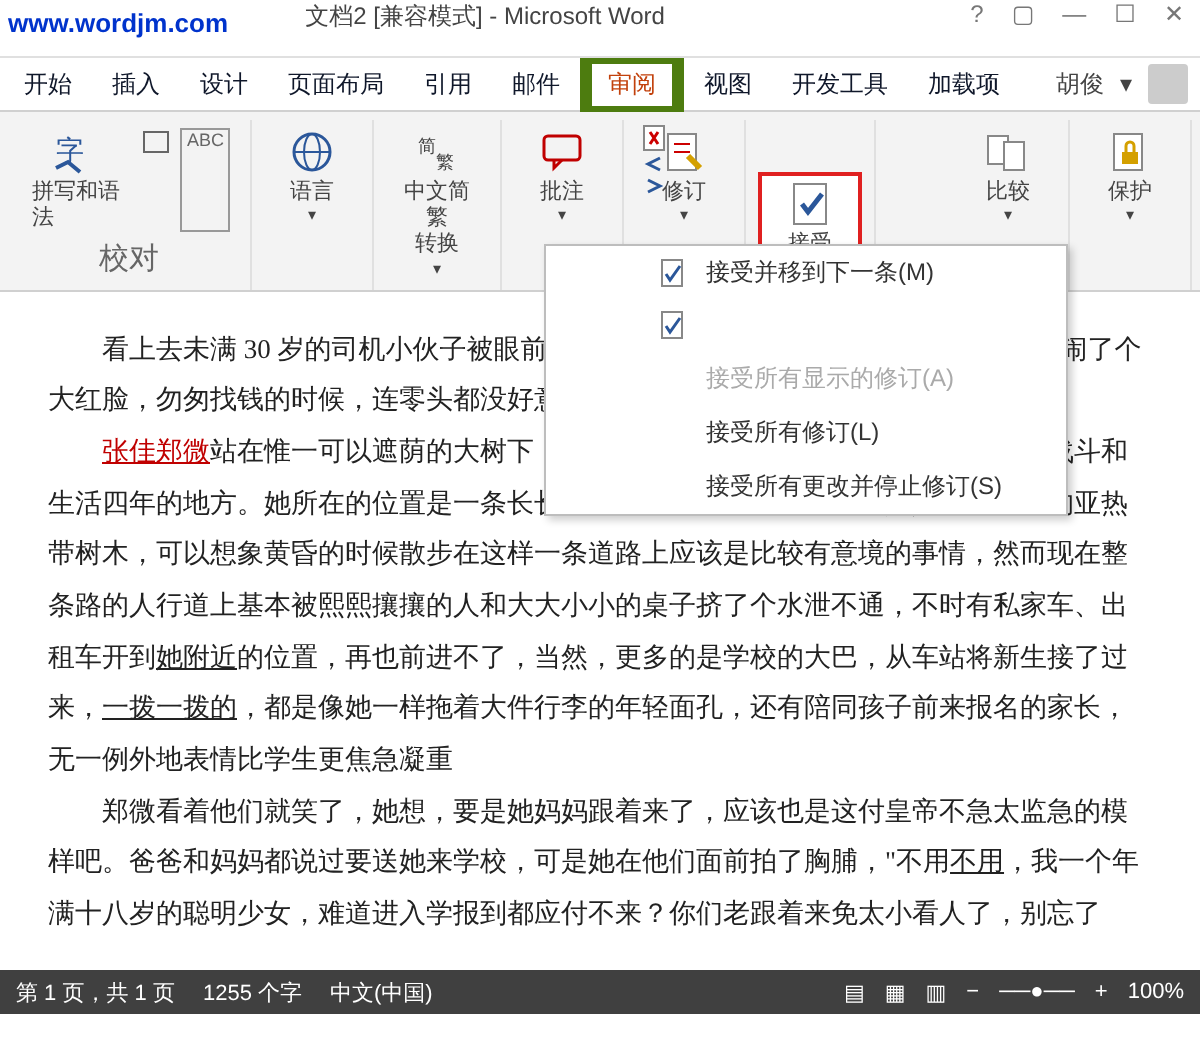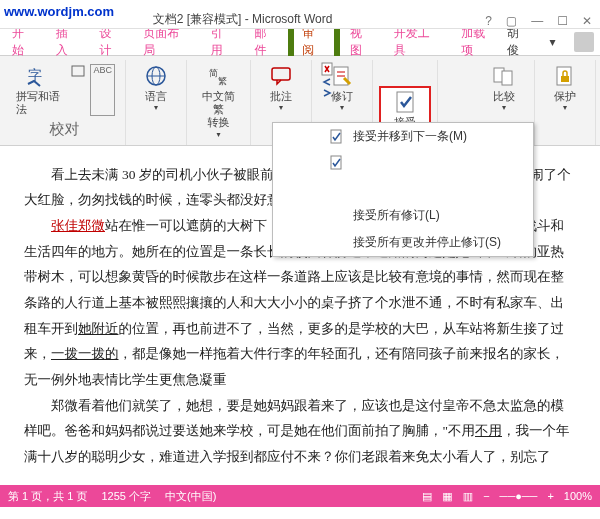--- a/index.html
+++ b/index.html
@@ -1,43 +1,43 @@
 <!DOCTYPE html>
 <html><head>
 <meta charset="utf-8">
 <style>
   body { margin:0; font-family:"Microsoft YaHei","Segoe UI",sans-serif; font-size:12px; background:#fff; width:600px; }
-  .titlebar { background:#fff; height:28px; display:flex; align-items:flex-end; position:relative; border-bottom:1px solid #e0e0e0;}
+  .titlebar { background:#fff; height:28px; display:flex; align-items:flex-start; position:relative; border-bottom:1px solid #e0e0e0;}
   .watermark { position:absolute; left:4px; top:4px; font-size:13px; font-weight:bold; color:#0033cc; font-family:Arial,sans-serif; z-index:2;}
   .title-center { flex:1; text-align:center; color:#444; font-size:12px;}
   .win-controls { display:flex; gap:14px; padding-right:8px; color:#777;}
   .ribbon-tabs { display:flex; align-items:center; height:26px; background:#fff; padding-left:2px; border-bottom:1px solid #d0d0d0;}
   .file-tab { background:#2b579a; color:#fff; padding:4px 10px; font-size:12px; margin-right:4px;}
-  .rtab { padding:4px 10px; color:#ec4899; cursor:pointer;}
+  .rtab { padding:4px 10px; color:#0f172a; cursor:pointer;}
   .rtab.active { color:#c2410c; border:6px solid #4d7c0f; padding:2px 8px;}
-  .user { margin-left:auto; display:flex; align-items:center; gap:19px; padding-right:6px; color:#444;}
+  .user { margin-left:auto; display:flex; align-items:center; gap:8px; padding-right:6px; color:#444;}
   .avatar { width:20px; height:20px; background:#ccc; border-radius:2px;}
   .ribbon { display:flex; background:#f3f3f3; border-bottom:1px solid #d0d0d0; padding:4px 4px 0 4px; position:relative;}
   .group { display:flex; flex-direction:column; align-items:center; padding:2px 6px; border-right:1px solid #e0e0e0;}
   .group:last-child { border-right:none;}
   .btn { display:flex; flex-direction:column; align-items:center; padding:2px 6px; min-width:36px; color:#444; font-size:11px; line-height:1.2;}
   .btn .ic { width:24px; height:24px; margin-bottom:2px; display:flex; align-items:center; justify-content:center;}
   .btn-row { display:flex;}
   .accept-btn { border:2px solid #e02020; background:#fff; padding:2px 6px;margin-top:24px;}
   .grplabel { font-size:15px; color:#666; padding:2px 0;}
   .dropdown { position:absolute; left:272px; top:66px; width:212px; background:#fff; border:1px solid #bdbdbd; box-shadow:2px 2px 4px rgba(0,0,0,0.2); z-index:5;padding-left:48px;}
   .dd-item { display:flex; align-items:center; padding:5px 8px; font-size:12px; color:#333;}
   .dd-item.disabled { color:#aaa;}
   .dd-ic { width:18px; height:16px; margin-right:6px; display:flex; align-items:center; justify-content:center;}
   .doc { padding:16px 24px; font-size:13.5px; line-height:1.9; color:#222; font-family:"SimSun","宋体",serif;}
   .doc p { margin:0; text-indent:2em; word-break:break-all;}
   .ul { text-decoration:underline;}
   .link { color:#0563c1; text-decoration:underline;}
   .rev { color:#c00000; text-decoration:underline;}
-  .statusbar { background:#ec4899; color:#fff; height:22px; display:flex; align-items:center; font-size:11px; padding:0 8px; gap:14px;}
+  .statusbar { background:#404040; color:#fff; height:22px; display:flex; align-items:center; font-size:11px; padding:0 8px; gap:14px;}
   .sb-right { margin-left:auto; display:flex; gap:10px; align-items:center;}
   svg { display:block;}
 </style>
 </head>
 <body>
 
 <div class="titlebar">
   <span class="watermark">www.wordjm.com</span>
   <span class="title-center">文档2 [兼容模式] - Microsoft Word</span>
   <div class="win-controls">
@@ -211,20 +211,21 @@
     <div class="dd-item">
       <span class="dd-ic">
           <svg width="16" height="16">
             <rect x="1" y="1" width="10" height="13" fill="#fff" stroke="#888"></rect>
             <path d="M3 8 L5 11 L10 4" stroke="#2b579a" fill="none" stroke-width="1.5"></path>
           </svg>
         </span>
       </div>
     <div class="dd-item disabled">
       <span class="dd-ic"></span>
+        <span>接受所有显示的修订(A)</span>
       </div>
     <div class="dd-item">
       <span class="dd-ic"></span>
         <span>接受所有修订(L)</span>
       </div>
     <div class="dd-item">
       <span class="dd-ic"></span>
         <span>接受所有更改并停止修订(S)</span>
       </div>
   </div>

